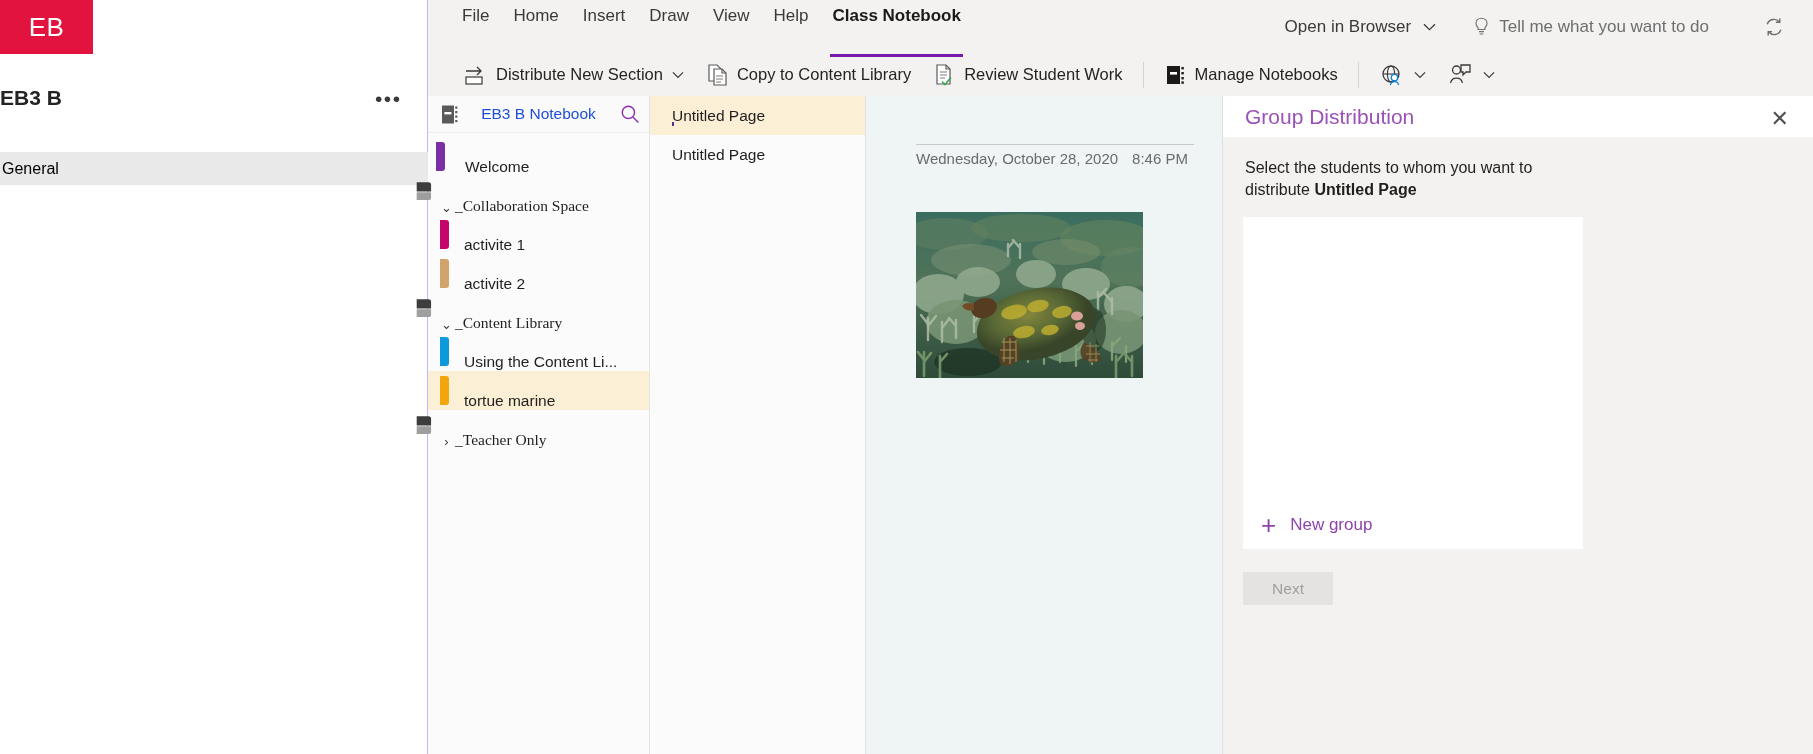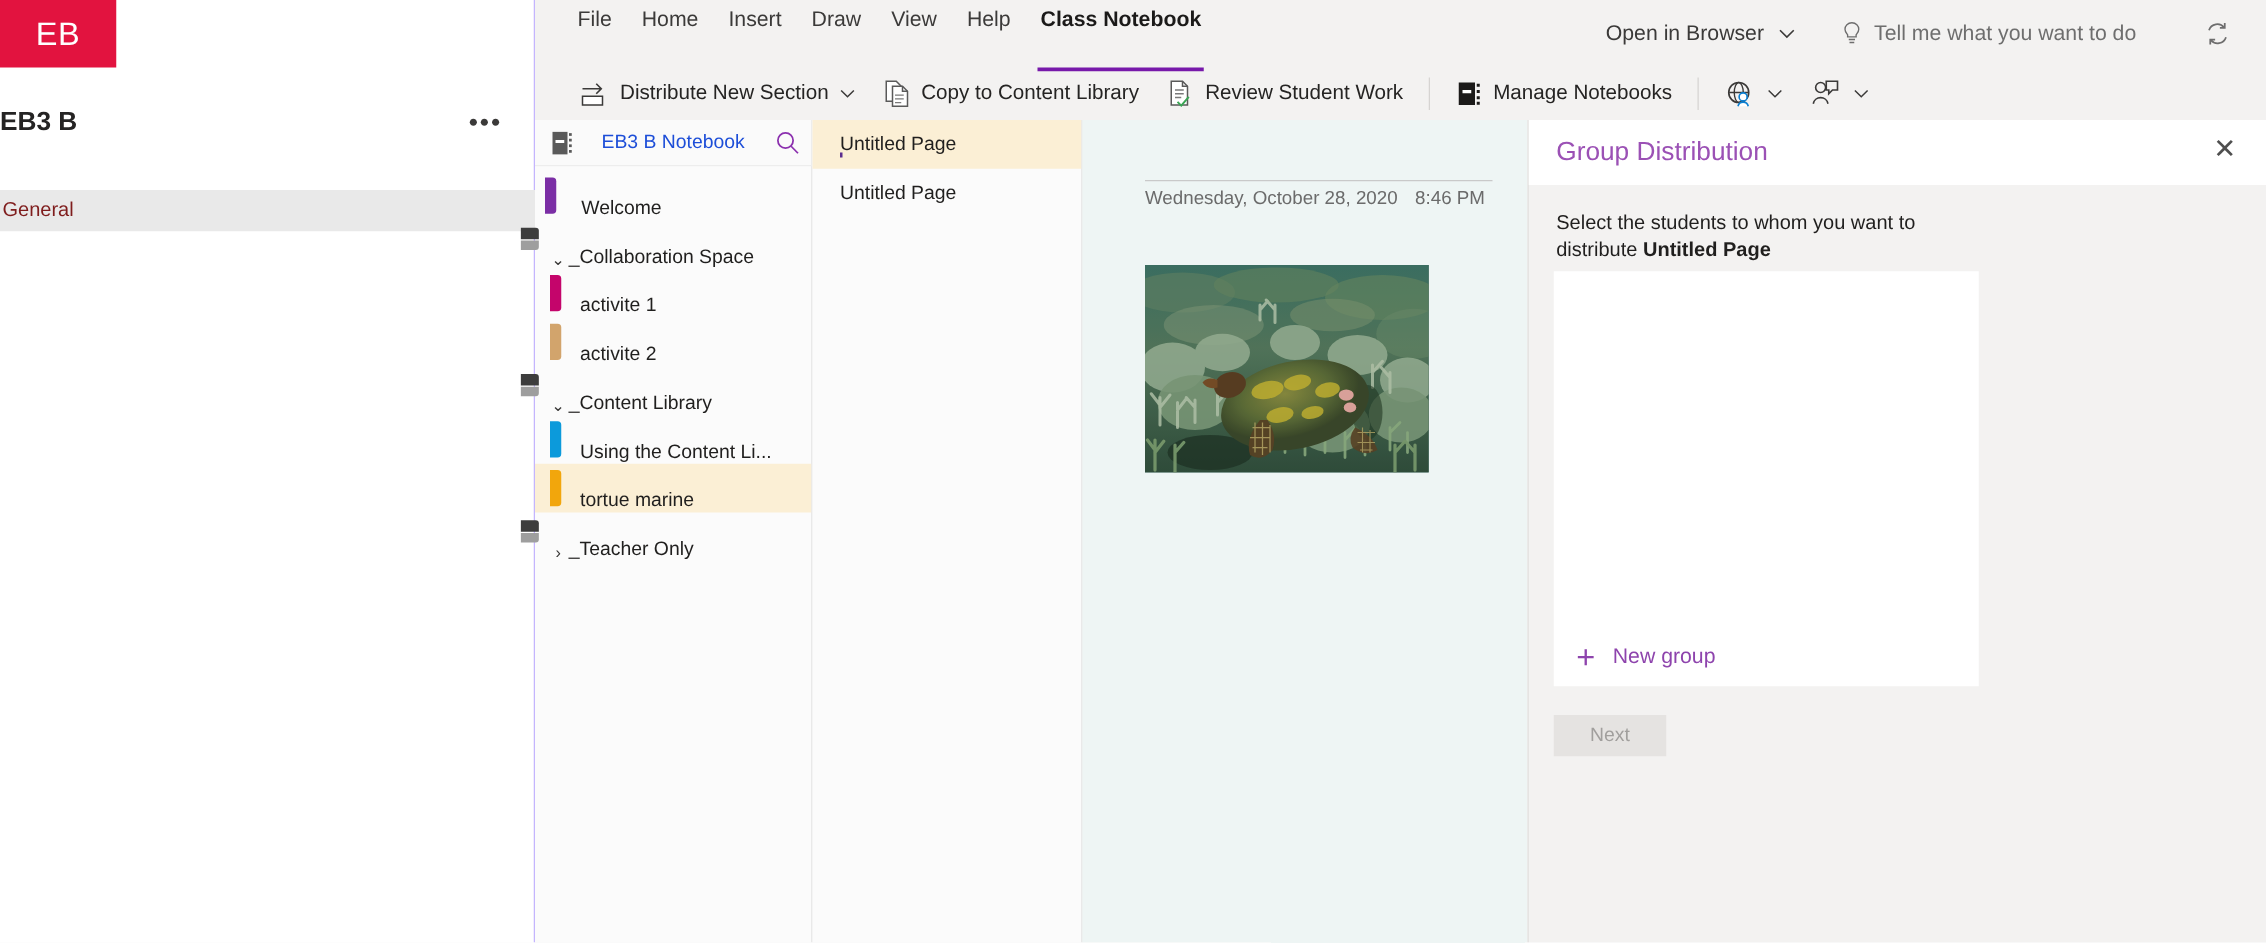--- a/index.html
+++ b/index.html
@@ -29,21 +29,21 @@
   .team-more {
     position: absolute; left: 375px; top: 92px;
     font-size: 21px; color: #3b3a39; letter-spacing: 1.5px; line-height: 14px;
     cursor: pointer;
   }
   .channel-row {
     position: absolute; left: 0; top: 152px; width: 428px; height: 33px;
     background: #e9e9e9; display: flex; align-items: center;
     padding-left: 2px;
   }
-  .channel-row span { font-size: 16px; color: #7f1d1d; }
+  .channel-row span { font-size: 16px; color: #000000; }
 
   
   .office {
     position: absolute; left: 428px; top: 0; width: 1385px; height: 754px;
     background: #f3f2f1;
   }
 
   
   .ribbon-tabs {
     position: relative; height: 53px; width: 100%;
@@ -114,21 +114,21 @@
     border-radius: 0 3px 3px 0;
   }
   .sec-item .grp-ico {
     position: absolute; left: -16px; top: 4px; width: 22px; height: 30px;
   }
   .sec-item .caret {
     width: 17px; font-size: 13px; color: #3b3a39; margin-left: 0px;
     display: flex; align-items: center; justify-content: center;
   }
   .sec-item .lbl { font-size: 15.5px; color: #201f1e; }
-  .sec-item.group .lbl { margin-left: 0px; }
+  .sec-item.group .lbl { margin-left: 0px; font-family: Liberation Serif, serif; }
   .sec-item.child { padding-left: 36px; }
   .sec-item.child .colorbar { left: 12px; }
   .sec-item.selected { background: #fbefd5; }
   .sec-item.top .colorbar { left: 8px; }
 
   
   .page-list {
     position: absolute; left: 222px; top: 0; width: 216px; height: 658px;
     background: #fbfbfb; border-right: 1px solid #e3e3e3;
   }
@@ -160,21 +160,21 @@
     overflow: hidden; background: #2e5a4c;
   }
   .reef svg { display: block; }
 
   
   .gd-pane {
     position: absolute; left: 794px; top: 0; width: 591px; height: 658px;
     background: #f3f2f1; border-left: 1px solid #e1dfdd;
   }
   .gd-head {
-    height: 52px; background: #ffffff; display: flex; align-items: center;
+    height: 41px; background: #ffffff; display: flex; align-items: center;
     padding: 0 38px 0 22px; position: relative;
   }
   .gd-title { font-size: 21px; color: #a64ac9; color:#9b51b5; font-weight: 400; }
   .gd-close {
     position: absolute; right: 24px; top: 12px; font-size: 22px;
     color: #4f4f4f; cursor: pointer; line-height: 22px;
   }
   .gd-instr {
     padding: 20px 22px 0 22px; font-size: 16px; color: #201f1e;
     line-height: 22px; width: 400px;

